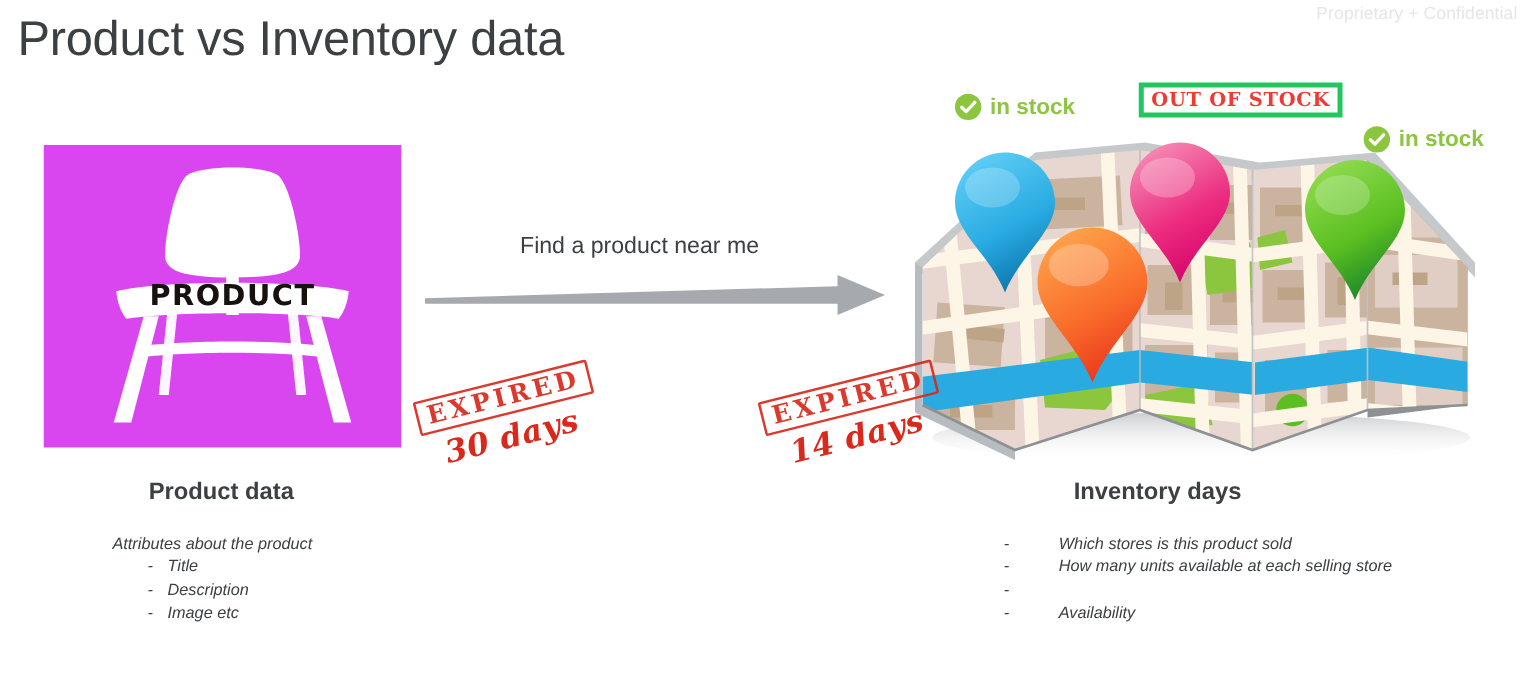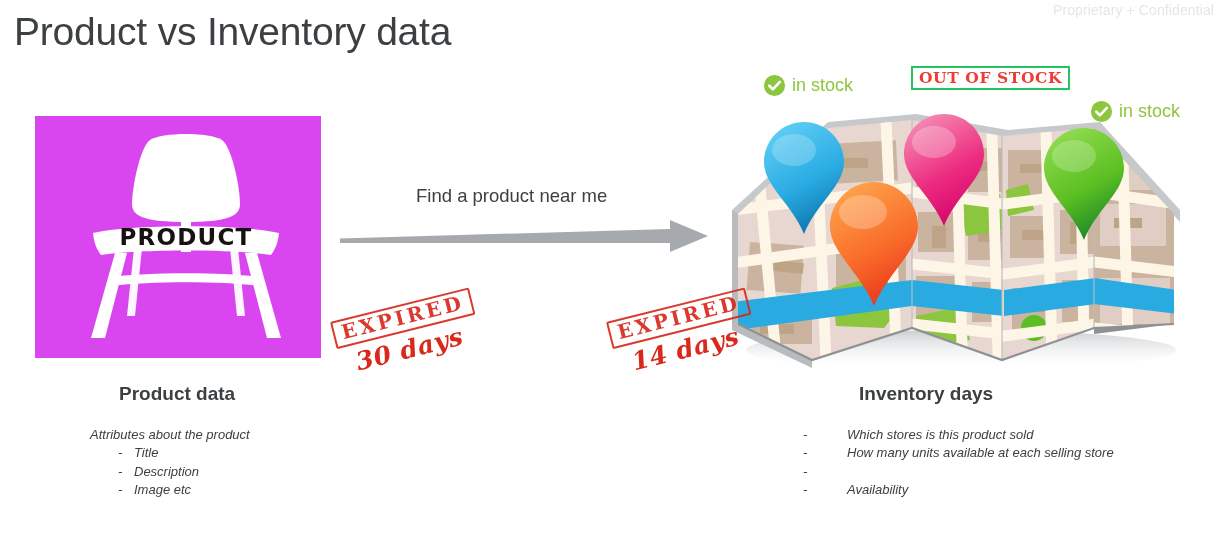--- a/index.html
+++ b/index.html
@@ -112,32 +112,32 @@
   
   .instock-badge {
     position: absolute;
     display: flex;
     align-items: center;
     gap: 6px;
     white-space: nowrap;
   }
   .instock-badge .label {
     font-size: 18px;
-    font-weight: 400;
+    font-weight: 700;
     color: #8cc63e;
     font-family: "Liberation Sans", sans-serif;
   }
   #badge-left  { left: 763px; top: 74px; }
   #badge-right { left: 1090px; top: 100px; }
 
   .oos-stamp {
     position: absolute;
     left: 911px;
     top: 66px;
-    border: 2px solid #22c55e;
+    border: 4px solid #22c55e;
     padding: 1px 6px 2px 6px;
     font-family: "DejaVu Serif", serif;
     font-weight: 700;
     font-size: 15.5px;
     letter-spacing: 0.6px;
     color: #ef3b34;
     background: rgba(255,255,255,0.0);
     white-space: nowrap;
     line-height: 1.1;
   }

